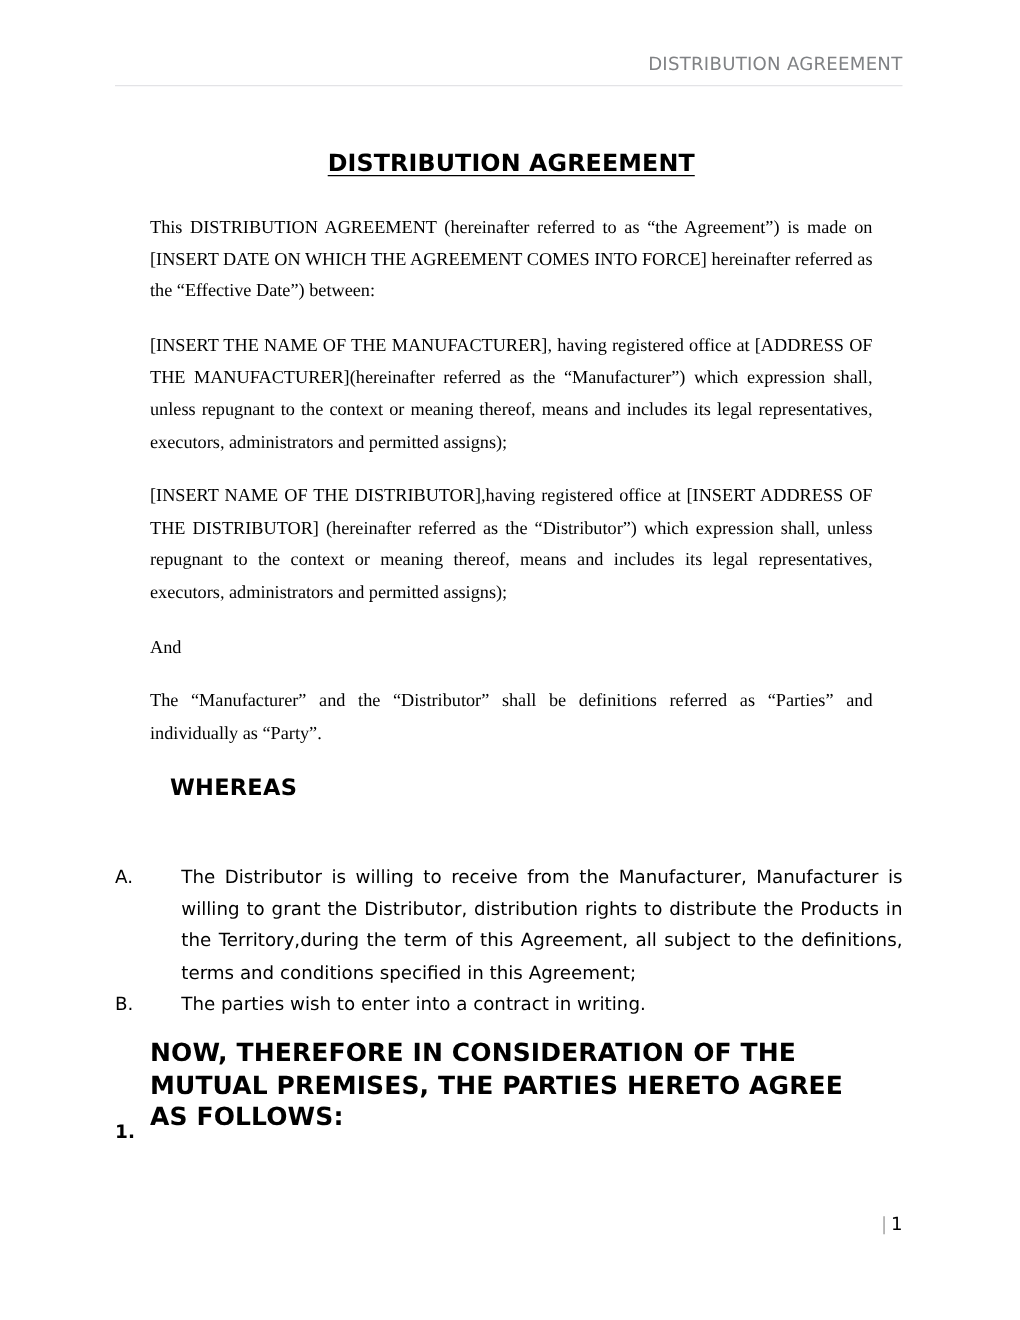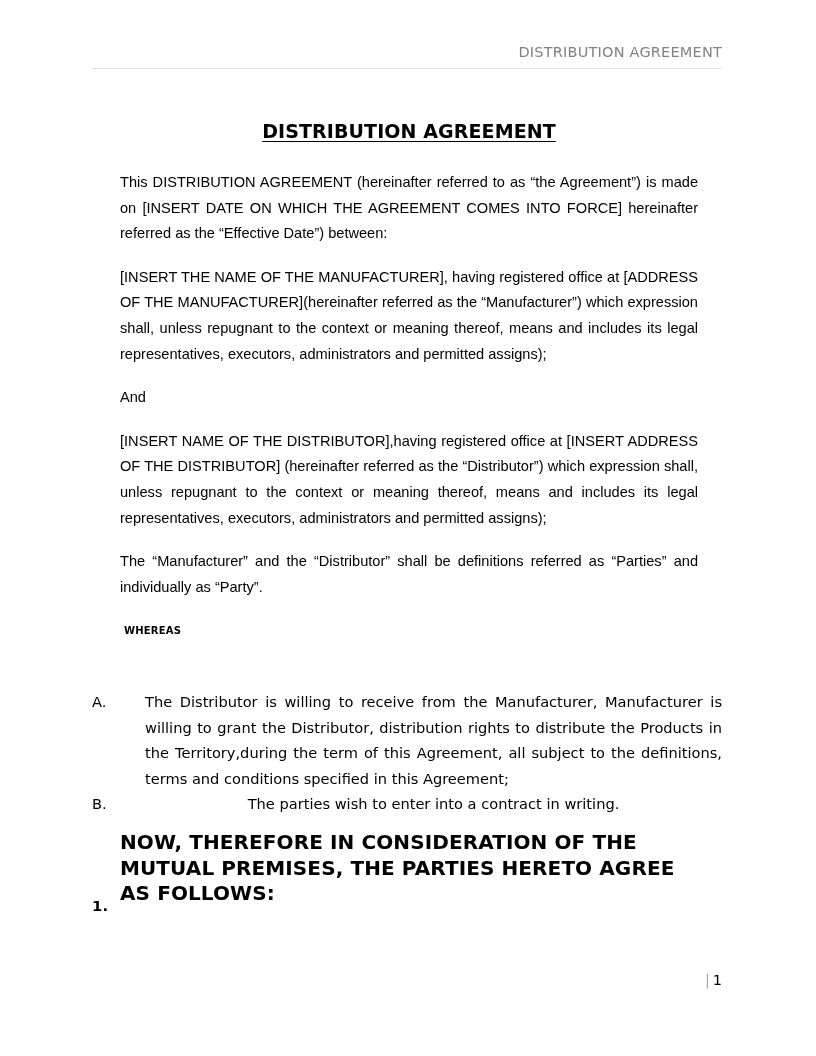--- a/index.html
+++ b/index.html
@@ -57,32 +57,32 @@
     margin: 0 0 28px 0;
     font-family: "DejaVu Sans", sans-serif;
   }
 
   p.para {
     margin: 0 0 18px 0;
     font-size: 14.6px;
     line-height: 25.6px;
     text-align: justify;
     text-justify: inter-word;
-    font-family: Liberation Sans, sans-serif;
+    font-family: Liberation Serif, serif;
   }
   p.para.last-nojust,
   p.para.plain {
     text-align: left;
   }
 
   .whereas {
-    font-size: 10px;
-    line-height: 25.6px;
-    font-weight: bold;
-    margin: 0 0 12px 4px;
+    font-size: 18px;
+    line-height: 25.6px;
+    font-weight: bold;
+    margin: 0 0 12px 16px;
     letter-spacing: 0.2px;
   }
 
   
   .letter-list {
     position: absolute;
     left: 92px;
     top: 689px;
     width: 630px;
   }
@@ -97,21 +97,21 @@
     width: 53px;
     flex: 0 0 53px;
     text-align: left;
   }
   .letter-text {
     flex: 1 1 auto;
     text-align: justify;
     text-justify: inter-word;
   }
   .letter-text.no-just {
-    text-align: center;
+    text-align: left;
   }
 
   
   .now-therefore {
     position: absolute;
     left: 120px;
     top: 830px;
     width: 580px;
     font-size: 20px;
     line-height: 25.6px;
@@ -162,23 +162,23 @@
   <div class="header-rule"></div>
 
   <div class="body-col">
 
     <h1 class="doc-title">DISTRIBUTION AGREEMENT</h1>
 
     <p class="para">This DISTRIBUTION AGREEMENT (hereinafter referred to as “the Agreement”) is made on [INSERT DATE ON WHICH THE AGREEMENT COMES INTO FORCE] hereinafter referred as the “Effective Date”) between:</p>
 
     <p class="para">[INSERT THE NAME OF THE MANUFACTURER], having registered office at [ADDRESS OF THE MANUFACTURER](hereinafter referred as the “Manufacturer”) which expression shall, unless repugnant to the context or meaning thereof, means and includes its legal representatives, executors, administrators and permitted assigns);</p>
 
+    <p class="para">[INSERT NAME OF THE DISTRIBUTOR],having registered office at [INSERT ADDRESS OF THE DISTRIBUTOR] (hereinafter referred as the “Distributor”) which expression shall, unless repugnant to the context or meaning thereof, means and includes its legal representatives, executors, administrators and permitted assigns);</p>
+
     <p class="para plain">And</p>
-
-    <p class="para">[INSERT NAME OF THE DISTRIBUTOR],having registered office at [INSERT ADDRESS OF THE DISTRIBUTOR] (hereinafter referred as the “Distributor”) which expression shall, unless repugnant to the context or meaning thereof, means and includes its legal representatives, executors, administrators and permitted assigns);</p>
 
     <p class="para">The “Manufacturer” and the “Distributor” shall be definitions referred as “Parties” and individually as “Party”.</p>
 
     <div class="whereas">WHEREAS</div>
 
   </div>
 
   <div class="letter-list">
 
     <div class="letter-item">

